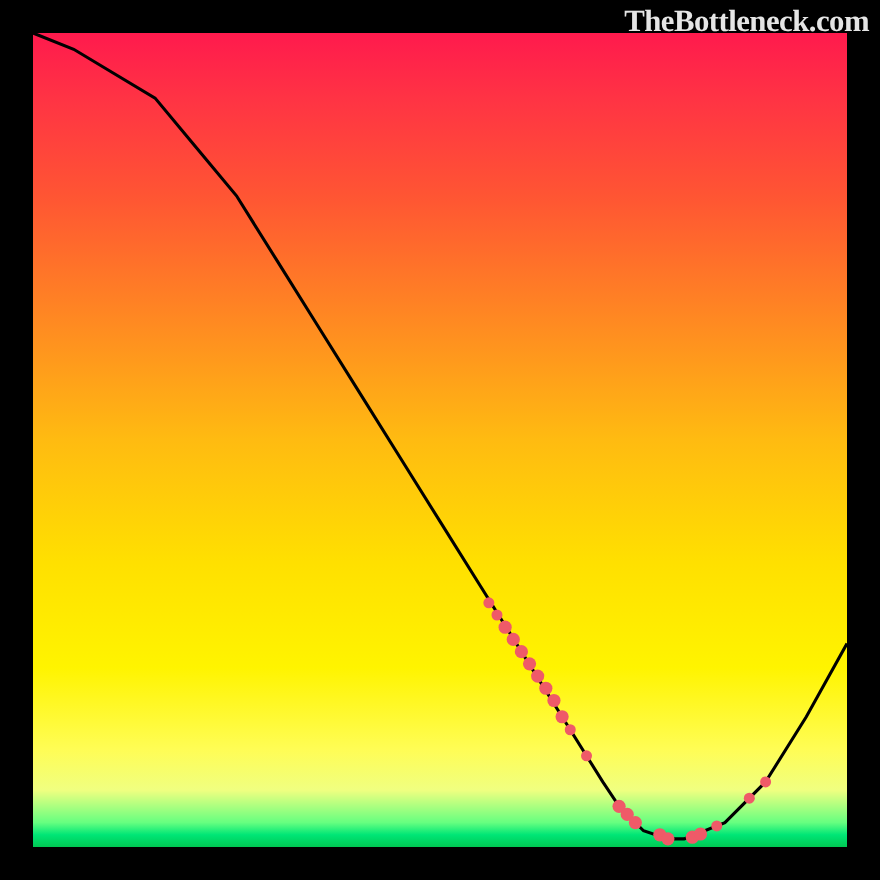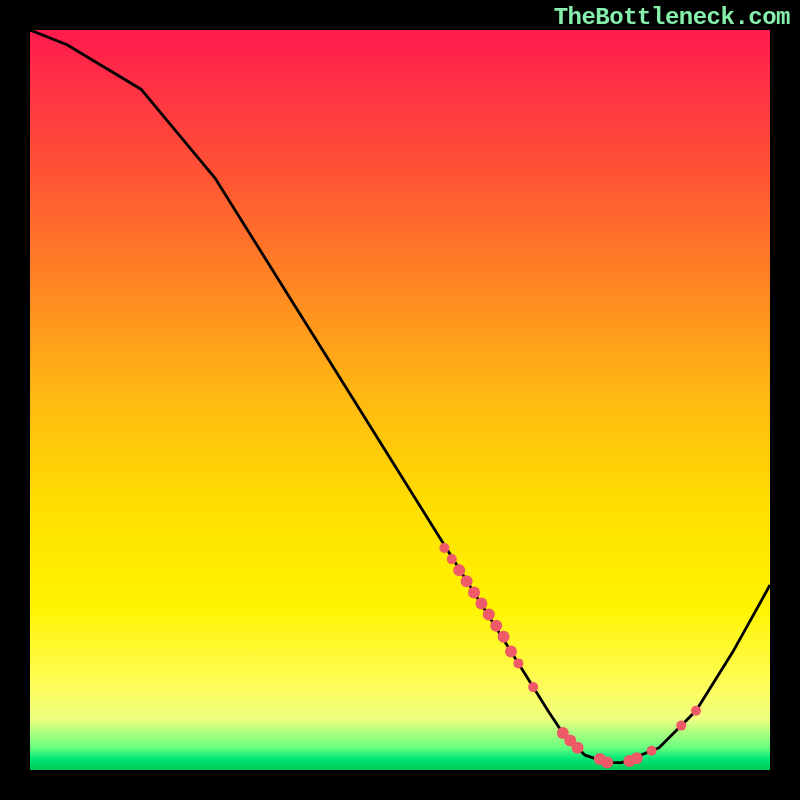--- a/index.html
+++ b/index.html
@@ -25,24 +25,24 @@
       #fffd55 88%,
       #f0ff80 93%,
       #66ff80 97%,
       #00e676 98.5%,
       #00c853 100%
     );
   }
   .watermark {
     position: absolute;
     top: 4px; right: 10px;
-    font-family: Liberation Mono, monospace;
-    font-size: 24px;
+    font-family: Liberation Serif, serif;
+    font-size: 28px;
     font-weight: bold;
-    color: #86efac;
+    color: #e5e5e5;
     letter-spacing: -0.5px;
   }
   svg.plot {
     position: absolute;
     left: 30px; top: 30px;
     width: 740px; height: 740px;
   }
 </style>
 </head>
 <body>

